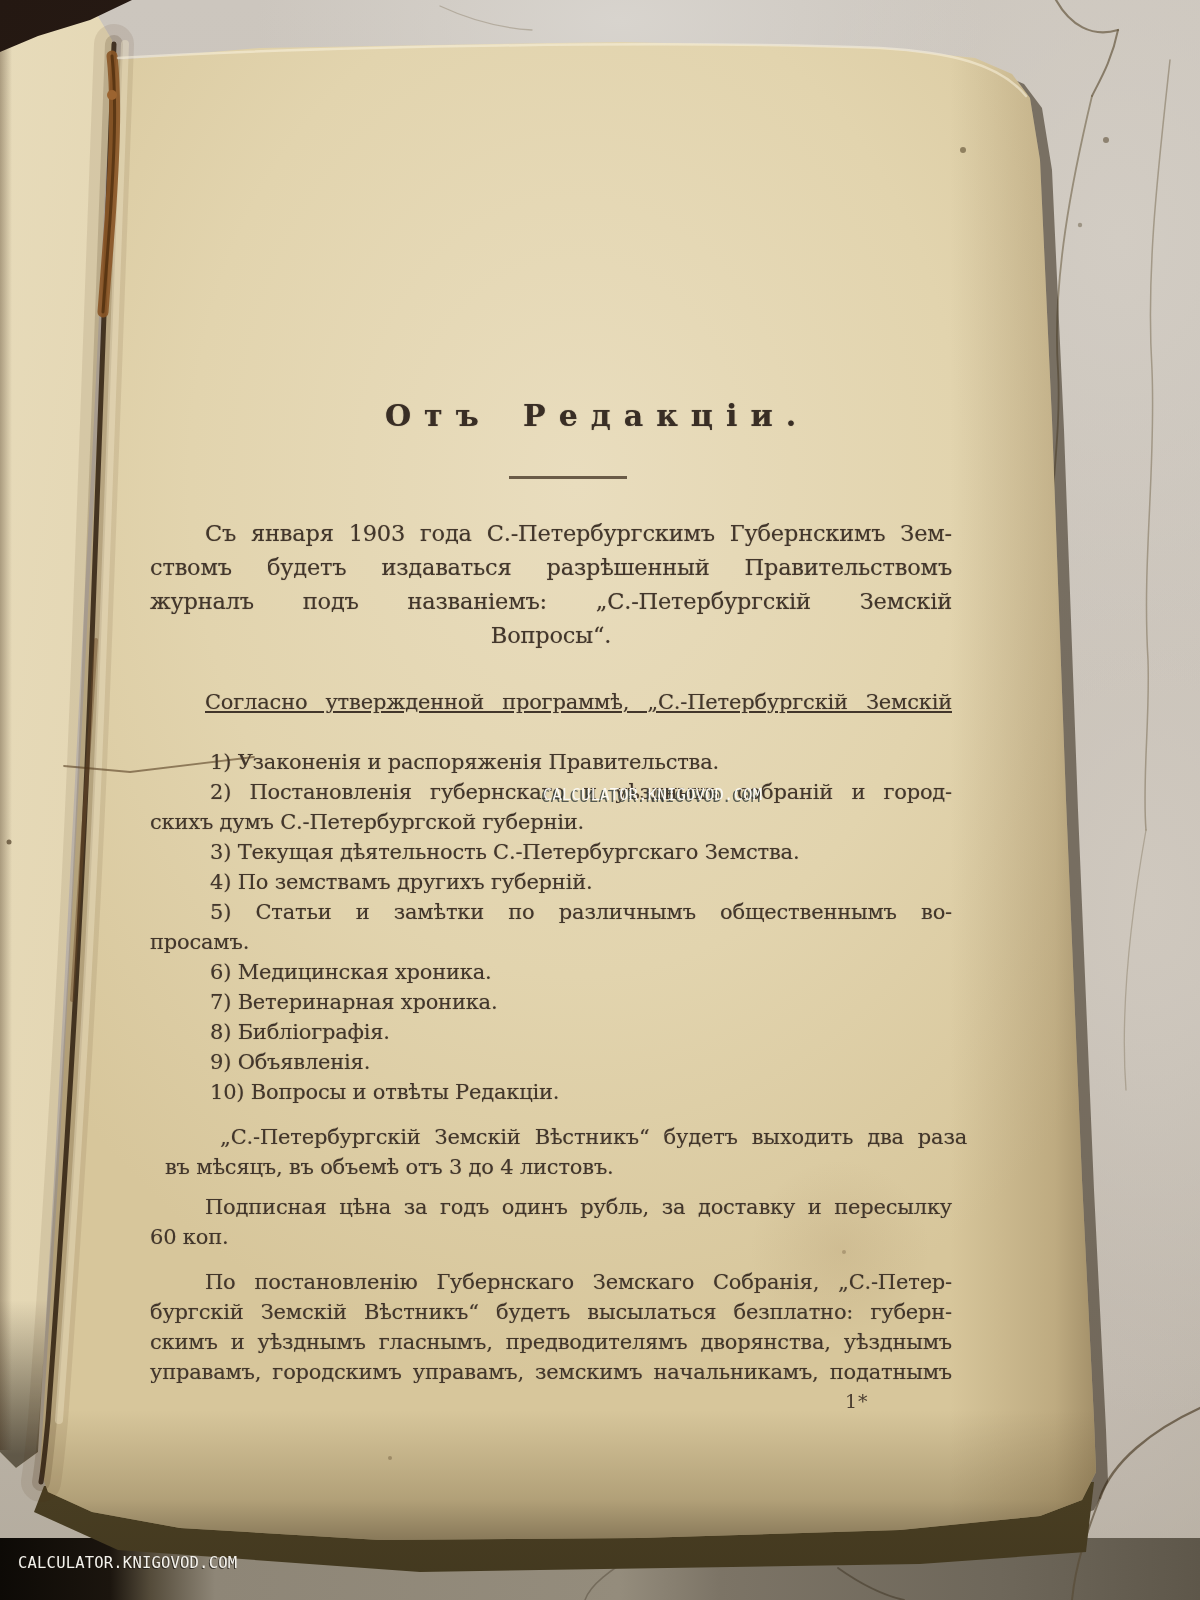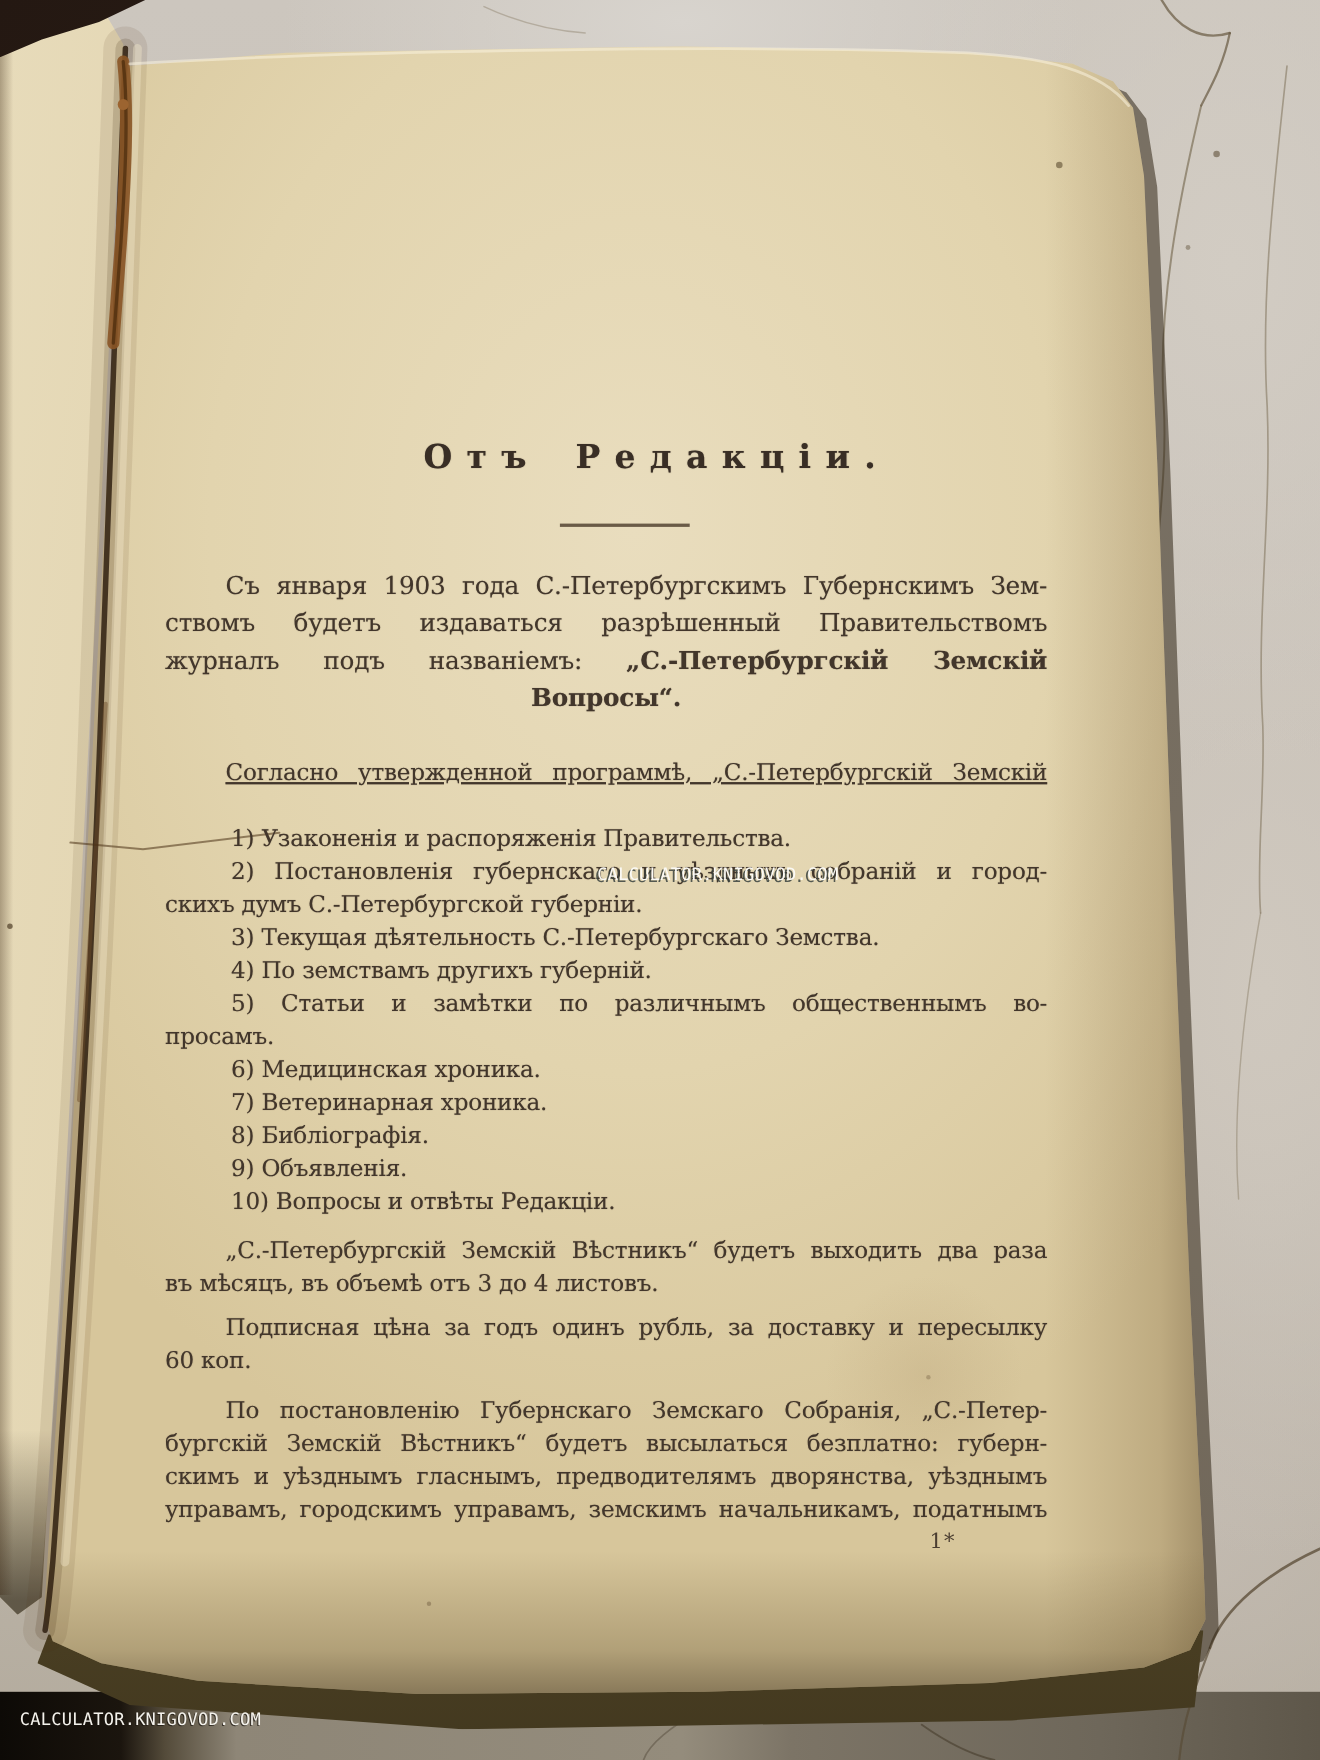--- a/index.html
+++ b/index.html
@@ -79,38 +79,38 @@
   .text-block{
     position:absolute;left:150px;top:0;width:802px;height:1560px;
     color:#42362b;
   }
   .ln{height:30px;line-height:30px;font-size:21px;letter-spacing:-0.2px;
       text-shadow:0 0 1px rgba(66,54,43,.45);}
   .just{text-align:justify;text-align-last:justify;}
   .center{text-align:center;text-align-last:center;}
   .ind{padding-left:55px;}
   .hang{padding-left:60px;}
-  .bold{font-weight:bold;}
+  .bold{font-weight:normal;}
   .sect{position:absolute;left:0;width:802px;}
 
   .title{
     position:absolute;left:0;top:398px;width:802px;margin:0;
     font-size:30px;font-weight:bold;letter-spacing:13px;word-spacing:8px;
     text-align:center;color:#392e25;transform:translateX(46px);
     text-shadow:0 0 1px rgba(57,46,37,.5);
   }
   .rule{
     position:absolute;left:359px;top:476px;width:118px;height:3px;
     background:#544432;opacity:.85;
   }
   .p-intro{top:516px;}
   .p-intro .ln{height:34px;line-height:34px;font-size:22.5px;}
   .p-program{top:687px;text-decoration:underline;}
   .p-list{top:747px;}
-  .p-freq{top:1122px;}
+  .p-freq{top:1122px;margin-left:15px;}
   .p-price{top:1192px;}
   .p-dist{top:1267px;}
   .sig{
     position:absolute;left:695px;top:1390px;width:70px;
     font-size:19px;color:#4a3d30;letter-spacing:1px;
   }
 
   
   .wm{
     position:absolute;

